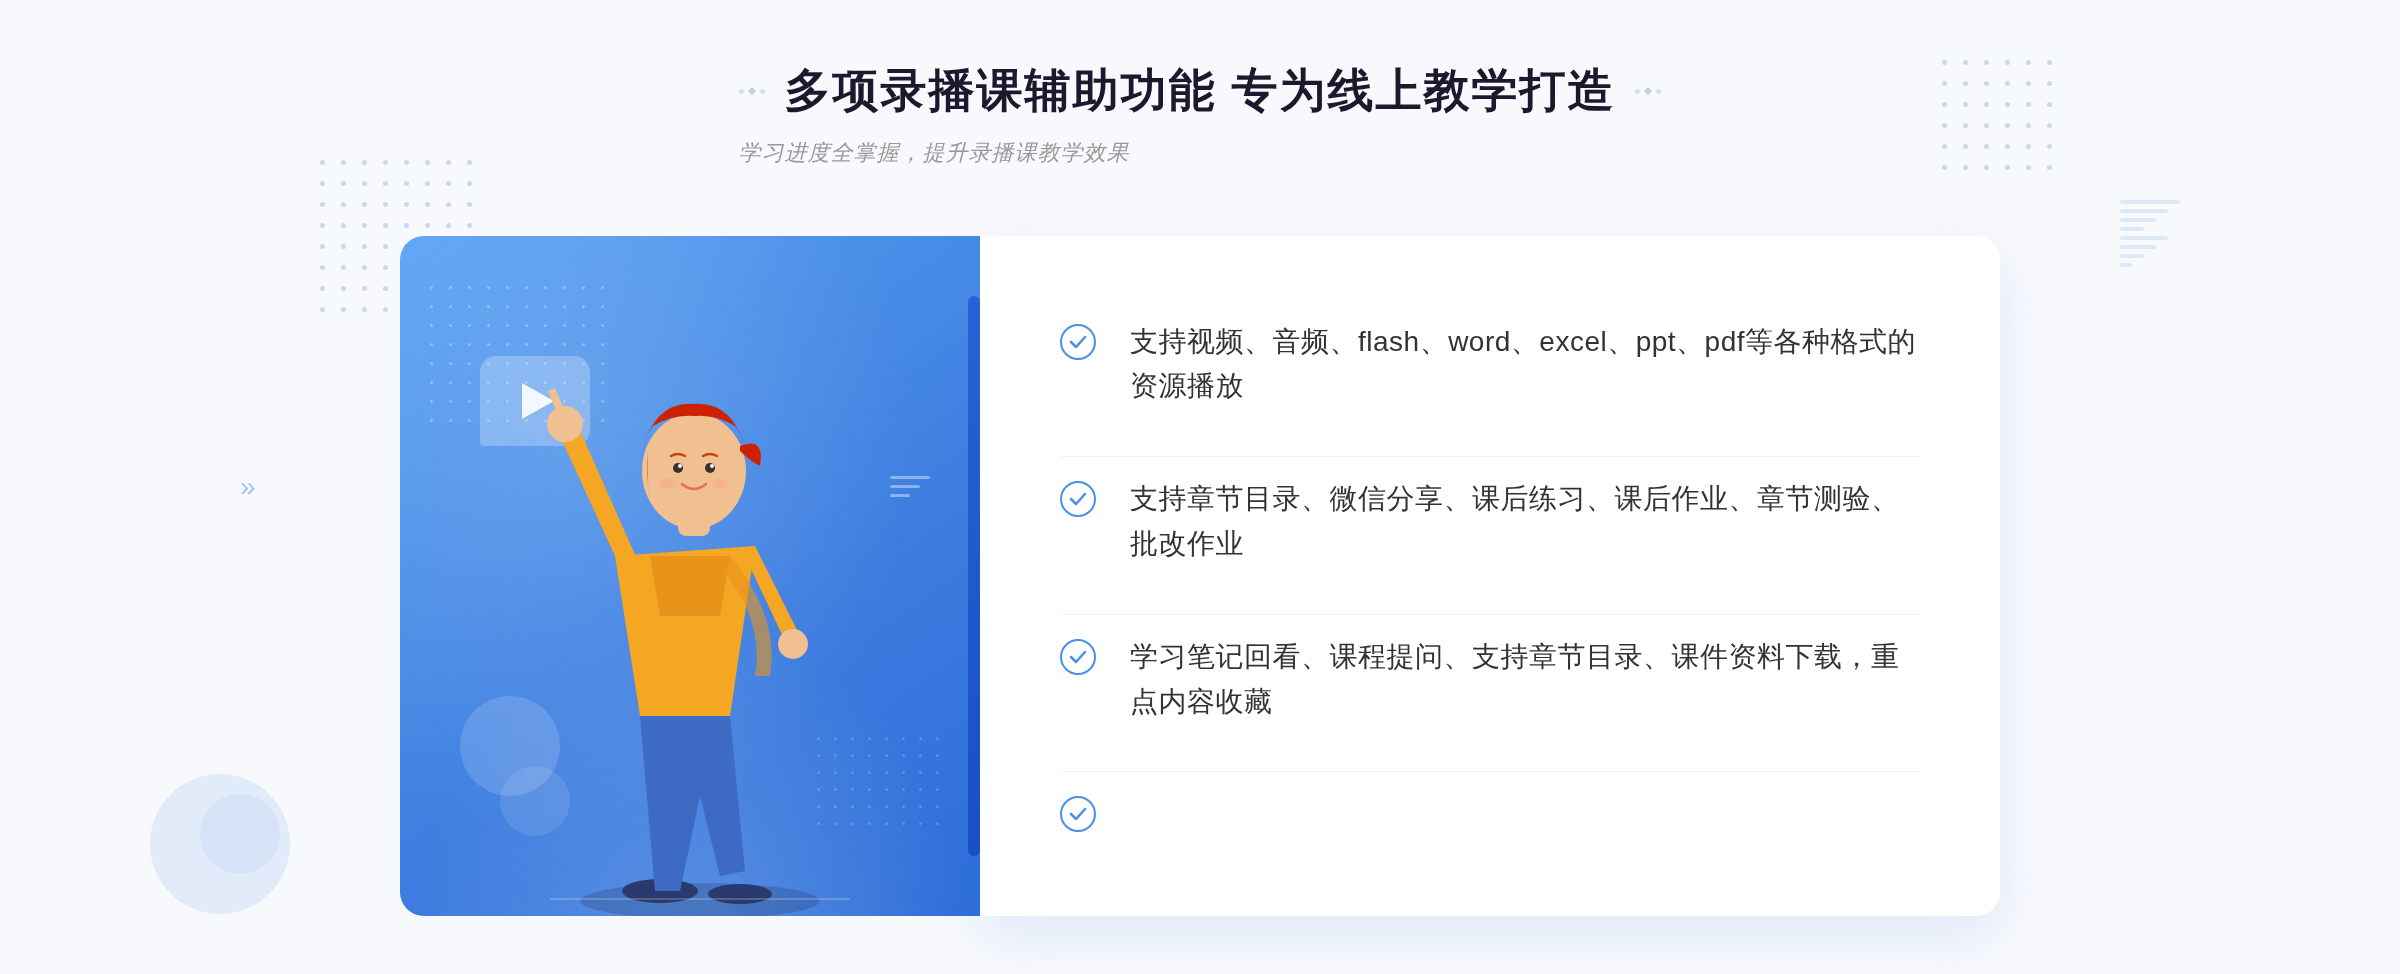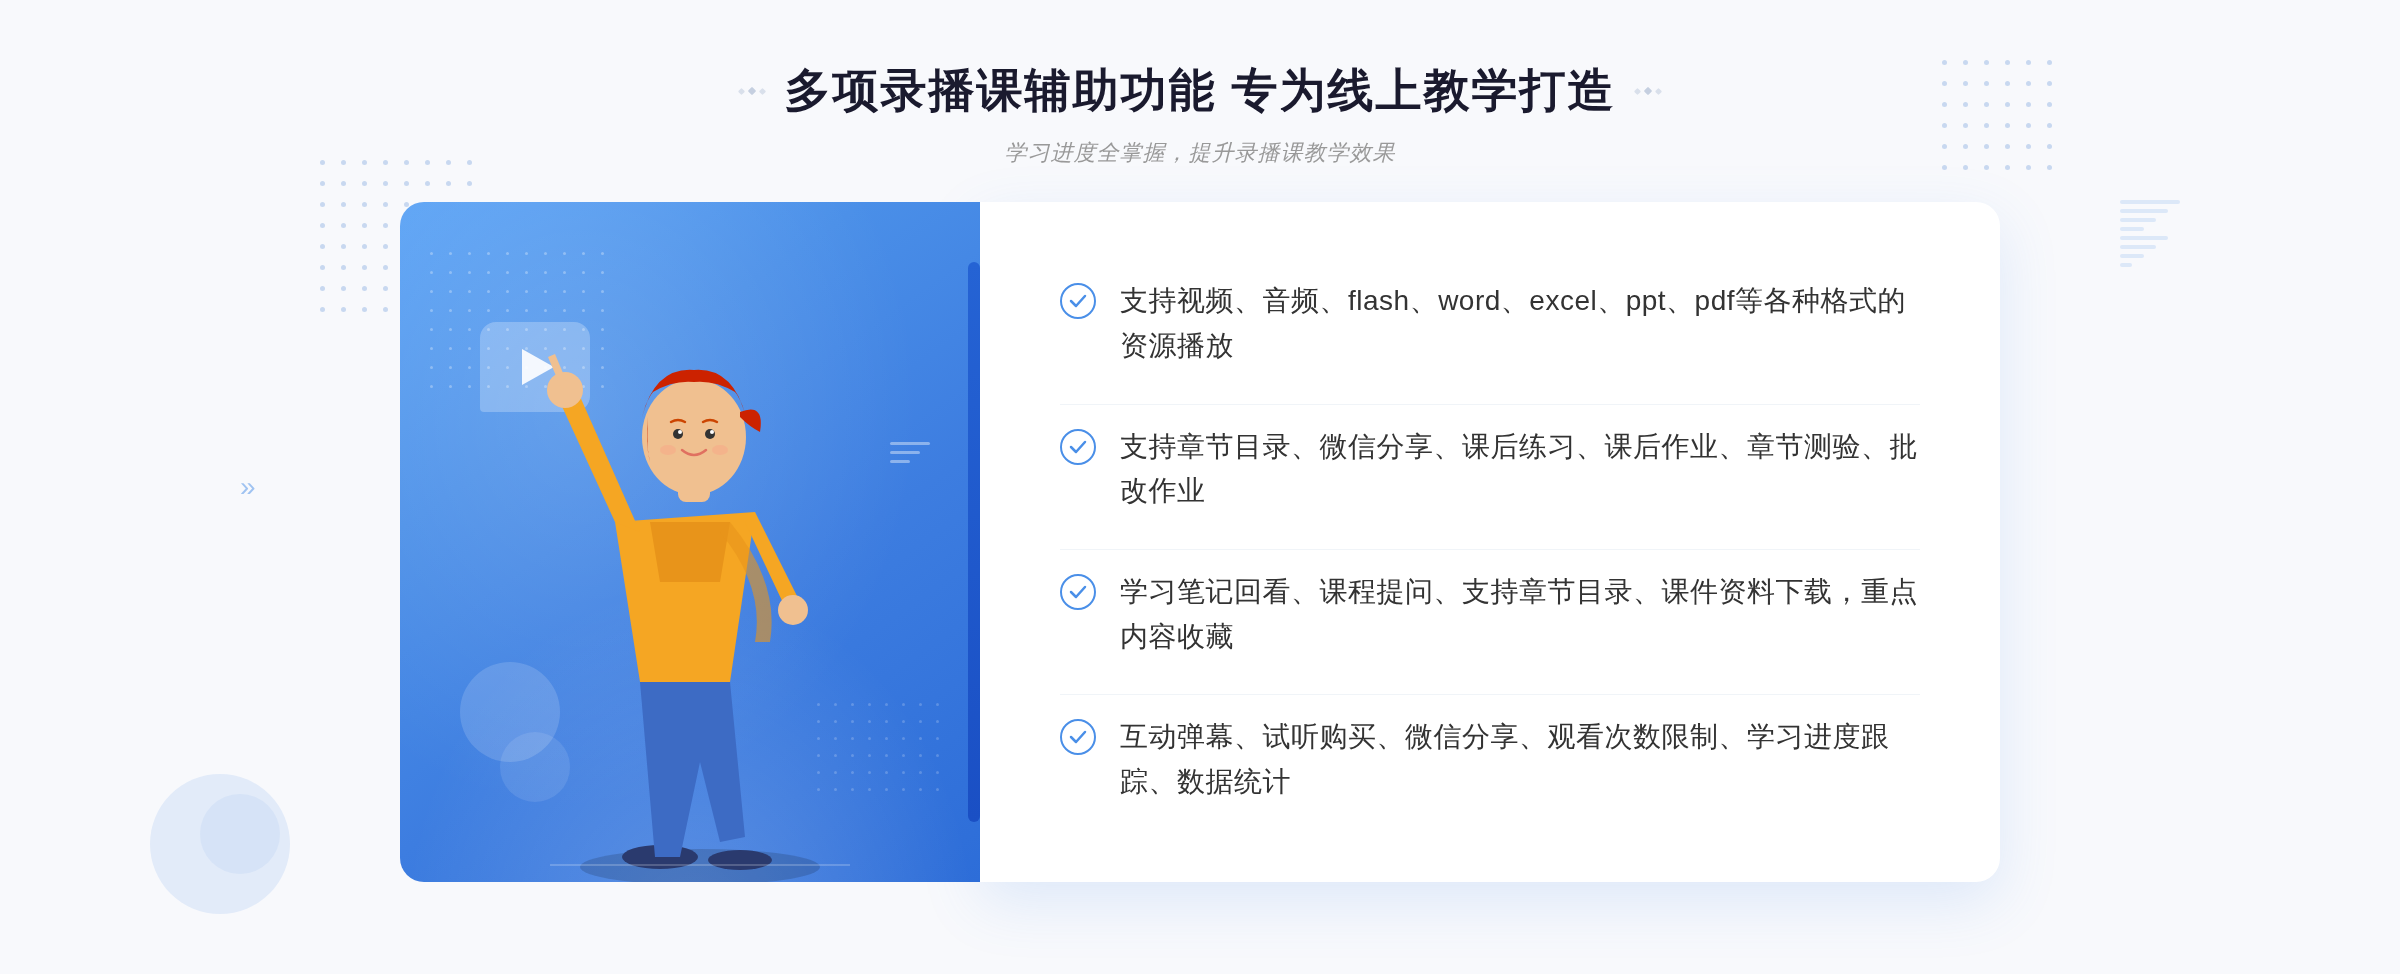--- a/index.html
+++ b/index.html
@@ -52,22 +52,22 @@
 
     .dot-pattern-right {
       top: 60px;
       right: 340px;
       grid-template-columns: repeat(6, 13px);
       grid-template-rows: repeat(6, 13px);
     }
 
     
     .header-section {
-      text-align: center;
-      margin-bottom: 34px;
+      text-align: left;
+      margin-bottom: 68px;
       position: relative;
       z-index: 2;
     }
 
     .header-title-row {
       display: flex;
       align-items: center;
       justify-content: center;
       gap: 20px;
       margin-bottom: 16px;
@@ -271,21 +271,21 @@
       padding: 50px 80px;
       display: flex;
       flex-direction: column;
       justify-content: space-around;
       box-shadow: 0 20px 60px rgba(74, 143, 232, 0.15);
     }
 
     .feature-item {
       display: flex;
       align-items: flex-start;
-      gap: 24px;
+      gap: 34px;
       padding: 20px 0;
     }
 
     .feature-item + .feature-item {
       border-top: 1px solid #f0f4f8;
     }
 
     .check-icon {
       width: 36px;
       height: 36px;
@@ -760,20 +760,19 @@
         <p class="feature-text">学习笔记回看、课程提问、支持章节目录、课件资料下载，重点内容收藏</p>
       </div>
 
       <div class="feature-item">
         <div class="check-icon">
           <svg viewBox="0 0 36 36" fill="none" xmlns="http://www.w3.org/2000/svg">
             <circle cx="18" cy="18" r="17" stroke="#4a8fe8" stroke-width="2"></circle>
             <path d="M11 18 L16 23 L25 13" stroke="#4a8fe8" stroke-width="2.5" stroke-linecap="round" stroke-linejoin="round"></path>
           </svg>
         </div>
-        <p class="feature-text">互动弹幕、试听购买、微信分享、观看次数限制、学习进度跟踪、数据统计</p>
       </div>
 
     </div>
 
   </div>
 
 </div>
 
 </body></html>

